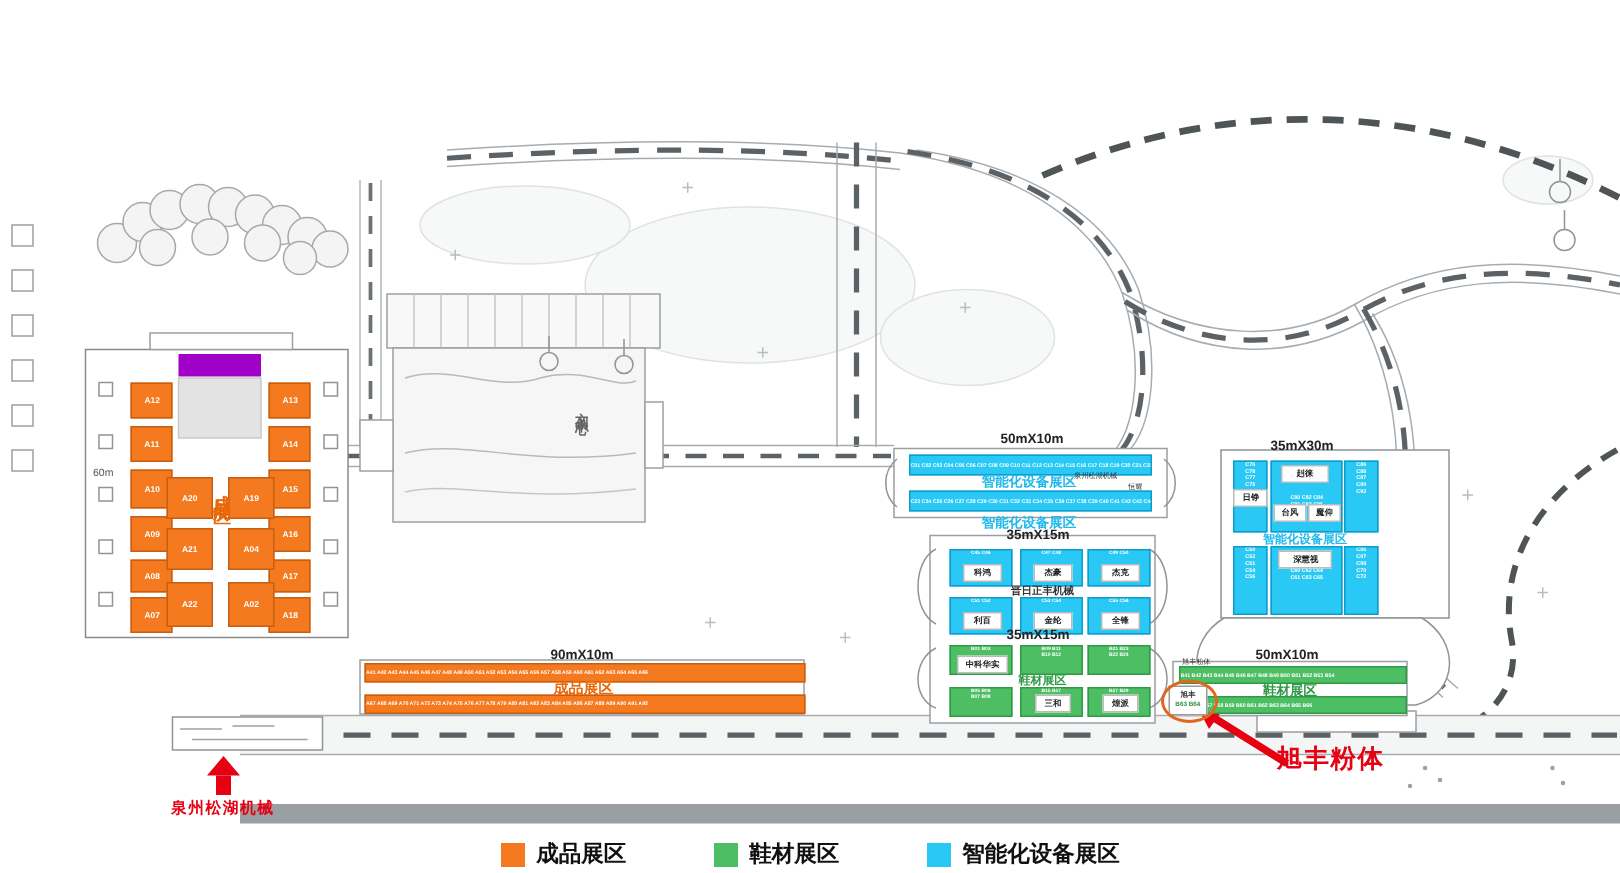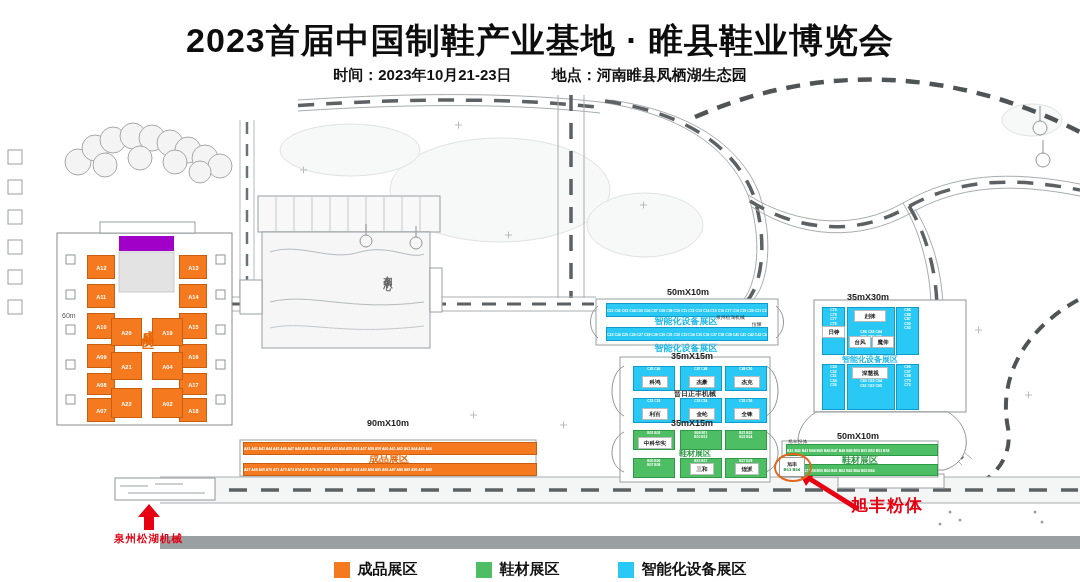--- a/index.html
+++ b/index.html
@@ -39,25 +39,20 @@
   .xufeng-box .cd{font-size:6px;font-weight:bold;color:#2a8f44;transform:scale(.7);line-height:1;}
   .hall-zone{writing-mode:vertical-rl;color:#E8680A;font-weight:bold;font-size:12px;letter-spacing:3px;z-index:2;}
   .gray-small{position:absolute;font-size:7px;color:#555;z-index:1;}
   .vtext{writing-mode:vertical-rl;color:#666;font-weight:bold;font-size:9px;letter-spacing:2px;z-index:1;}
 </style>
 </head>
 <body>
 
 <div class="stage">
 
-  <div class="abs hdr-title">2023首届中国制鞋产业基地 · 睢县鞋业博览会</div>
-  <div class="abs hdr-sub">
-    <span>时间：2023年10月21-23日</span>
-    <span>地点：河南睢县凤栖湖生态园</span>
-  </div>
 
   <svg class="bg" width="1080" height="582" viewBox="0 0 1080 582">
 
     <ellipse cx="500" cy="190" rx="110" ry="52" fill="#f7f8f8" stroke="#e0e2e3"></ellipse>
     <ellipse cx="350" cy="150" rx="70" ry="26" fill="#f7f8f8" stroke="#e0e2e3"></ellipse>
     <ellipse cx="645" cy="225" rx="58" ry="32" fill="#f7f8f8" stroke="#e0e2e3"></ellipse>
     <ellipse cx="1032" cy="120" rx="30" ry="16" fill="#f7f8f8" stroke="#e0e2e3"></ellipse>
 
     <g fill="#f4f4f4" stroke="#a8a8a8" stroke-width="1">
       <circle cx="78" cy="162" r="13"></circle>
@@ -404,21 +399,21 @@
       <span class="codesml">C95
 C97
 C98
 C70
 C72</span>
     </div>
   <div class="chip" style="left:852px;top:367px;width:34px;height:10px;">
       <span>深慧视</span>
     </div>
 
-  <div class="size-label" style="left:352px;top:418px;width:72px;">90mX10m</div>
+  <div class="size-label" style="left:352px;top:431px;width:72px;">90mX10m</div>
   <div class="strip orange" style="left:243px;top:442px;width:292px;height:11px;">
       <span class="codes">A41 A42 A43 A44 A45 A46 A47 A48 A49 A50 A51 A52 A53 A54 A55 A56 A57 A58 A59 A60 A61 A62 A63 A64 A65 A66</span>
     </div>
   <div class="zl" style="left:330px;top:452px;width:118px;color:#E8680A;font-size:10px;">成品展区</div>
   <div class="strip orange" style="left:243px;top:463px;width:292px;height:11px;">
       <span class="codes">A67 A68 A69 A70 A71 A72 A73 A74 A75 A76 A77 A78 A79 A80 A81 A82 A83 A84 A85 A86 A87 A88 A89 A90 A91 A92</span>
     </div>
 
   <div class="size-label" style="left:824px;top:431px;width:68px;">50mX10m</div>
   <div class="tinynote" style="left:788px;top:438px;">旭丰粉体</div>

